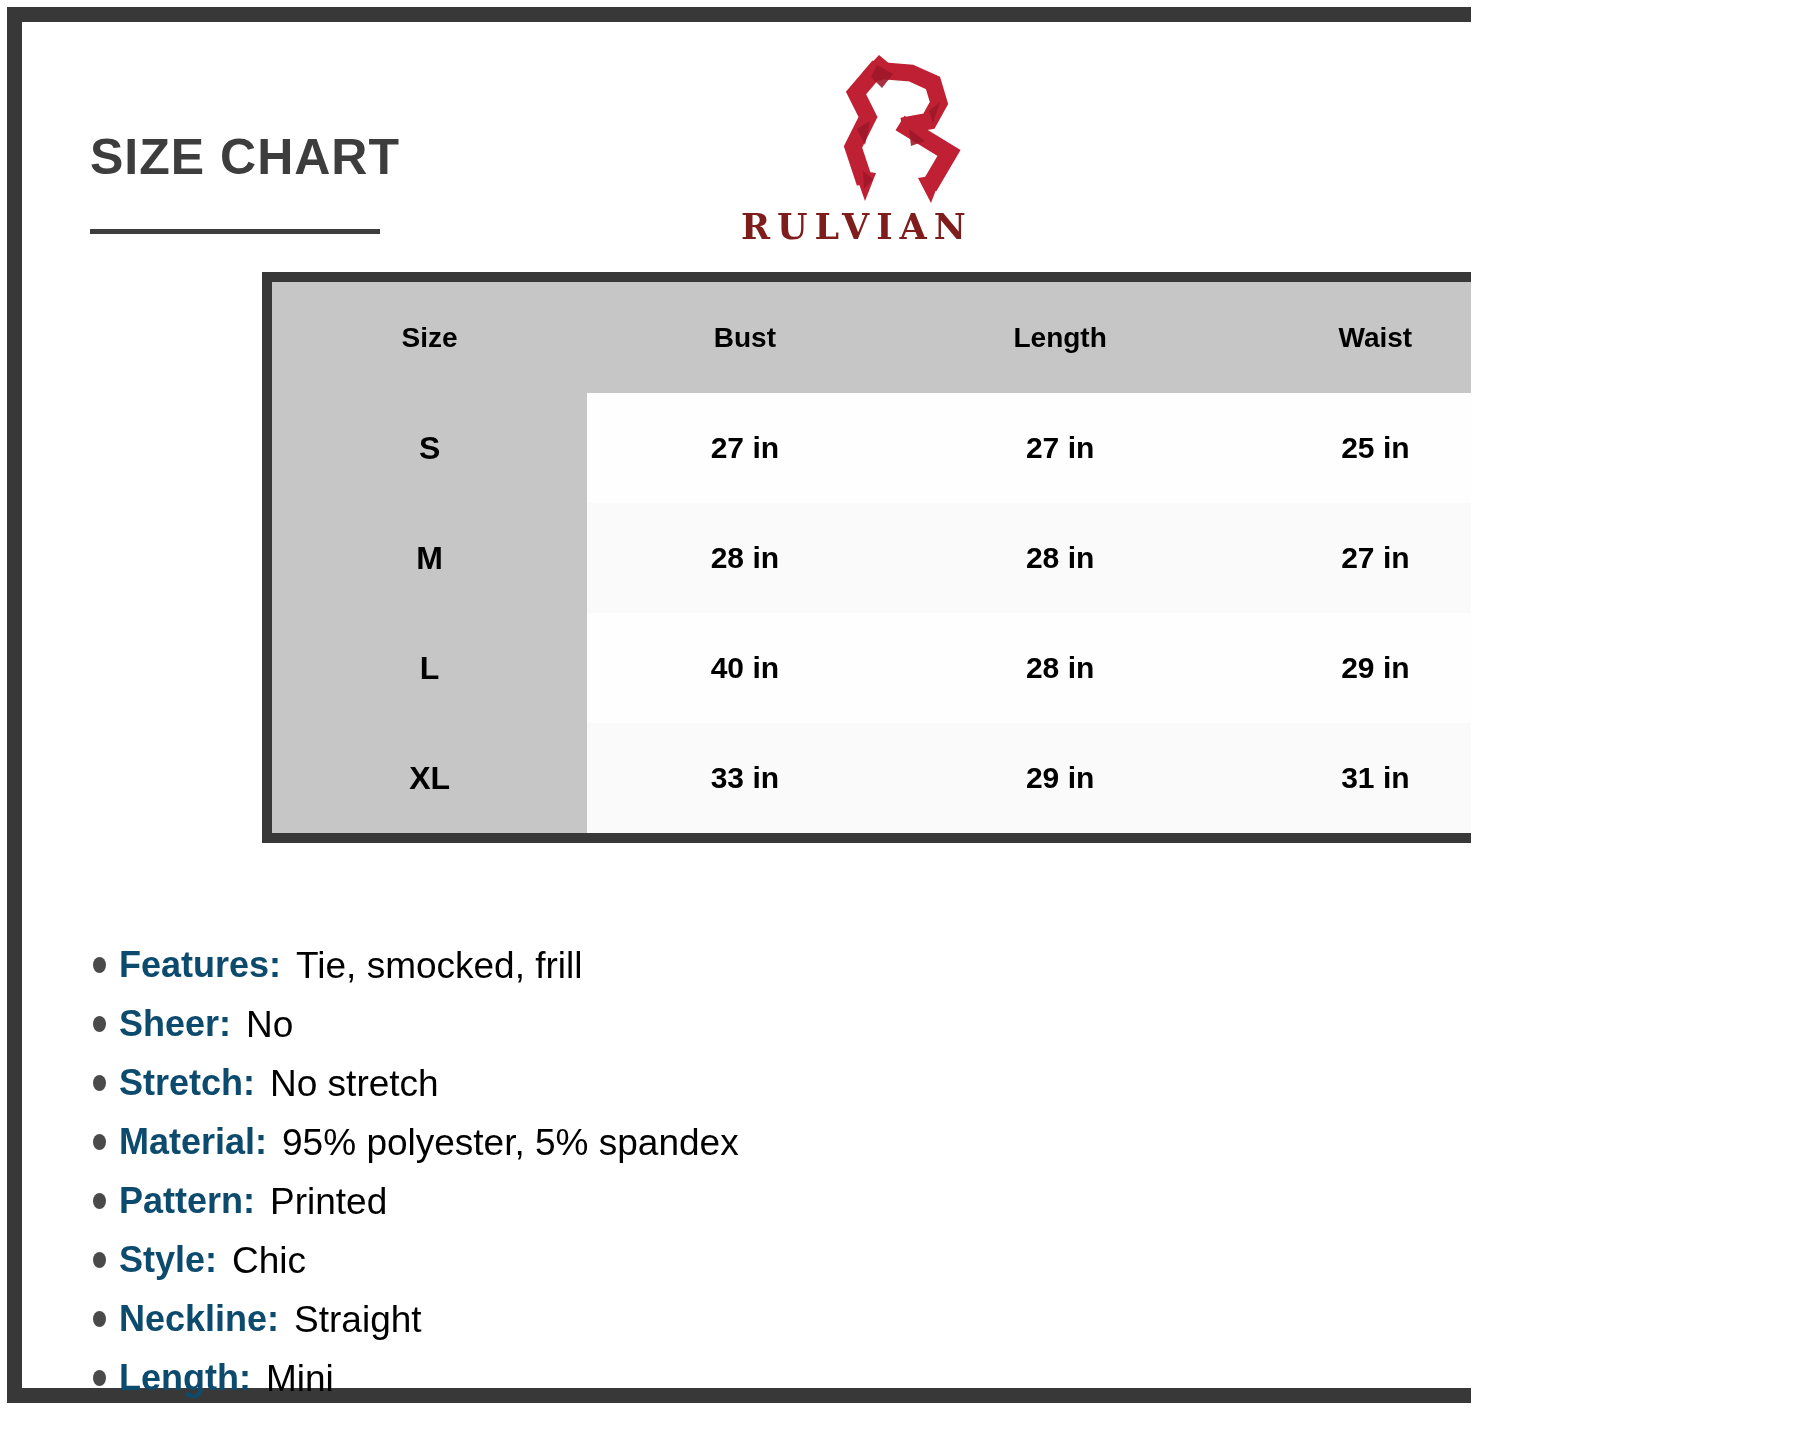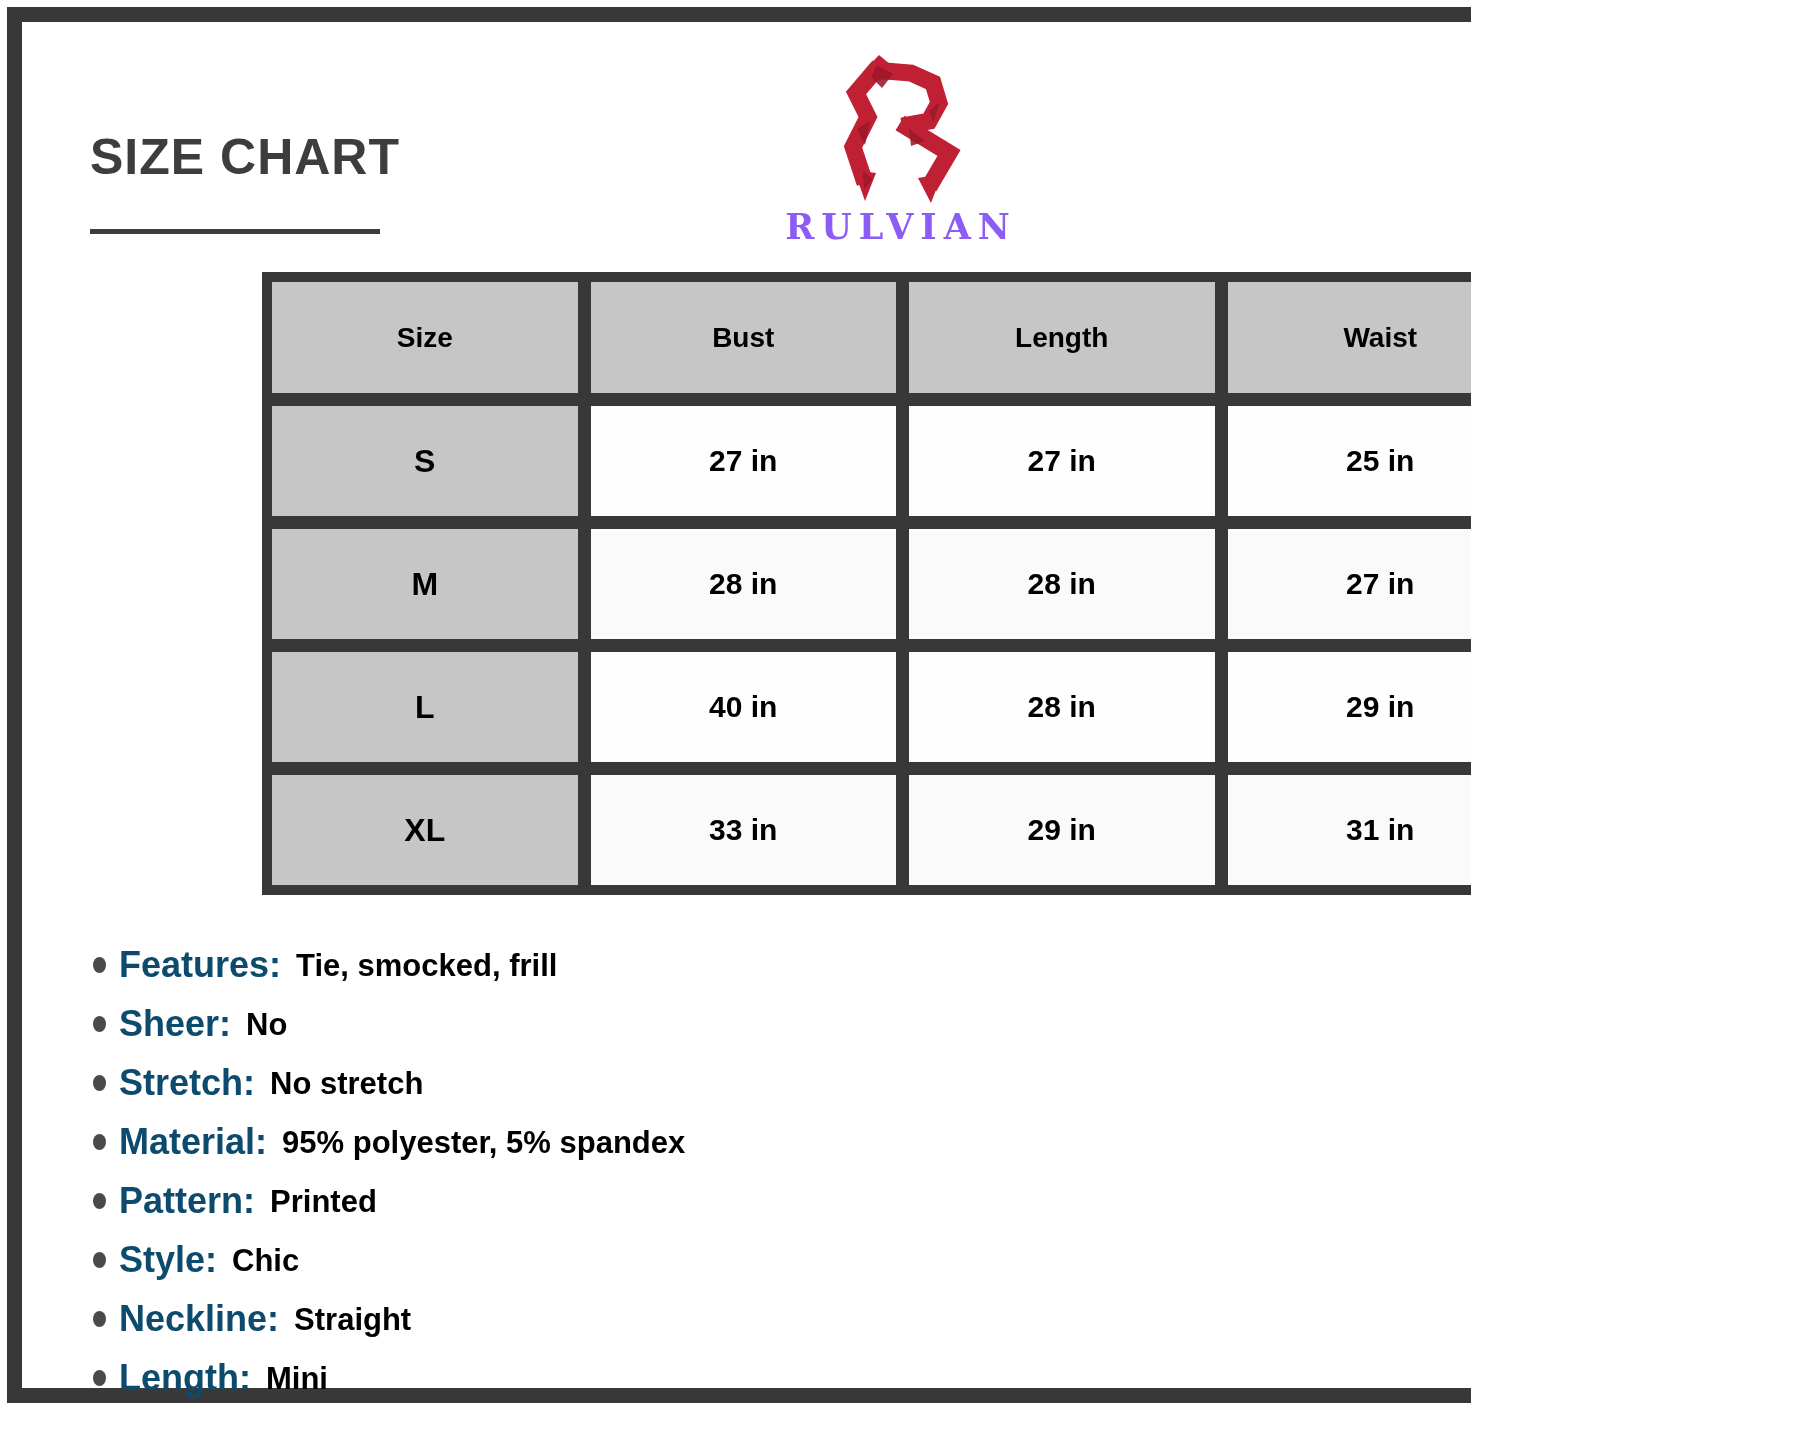--- a/index.html
+++ b/index.html
@@ -15,45 +15,45 @@
   .page-title{
     position:absolute;left:90px;top:128px;margin:0;
     font-size:50px;font-weight:bold;color:#3d3d3d;letter-spacing:1px;
   }
   .title-underline{
     position:absolute;left:90px;top:229px;width:290px;height:5px;background:#3d3d3d;
   }
   
   .brand-logo{position:absolute;left:843px;top:52px;width:120px;height:152px;}
   .brand-wordmark{
-    position:absolute;left:741px;top:206px;width:320px;text-align:center;
+    position:absolute;left:741px;top:206px;width:320px;
     font-family:"DejaVu Serif",serif;font-weight:bold;font-size:35px;
-    color:#8b5cf6;letter-spacing:7px;
+    color:#7f1d1d;letter-spacing:7px;
   }
   
   .sizetable{
     position:absolute;left:262px;top:272px;width:1281px;box-sizing:border-box;
     background:#383838;border:10px solid #383838;
     display:grid;grid-template-columns:repeat(4,1fr);
-    grid-template-rows:111px 110px 110px 110px 110px;gap:13px;
+    grid-template-rows:111px 110px 110px 110px 110px;
   }
   .cell{display:flex;align-items:center;justify-content:center;color:#000;}
   .hcell{background:#c6c6c6;font-weight:bold;font-size:28px;}
   .scell{background:#c6c6c6;font-weight:bold;font-size:32px;}
   .dcell{background:#fefefe;font-weight:bold;font-size:30px;}
   .dcell.alt{background:#fafafa;}
   
   .details{position:absolute;left:93px;top:935px;width:1200px;}
   .detail-row{height:59px;display:flex;align-items:center;}
   .bullet{
     width:13px;height:16px;border-radius:50%;background:#4a4a4a;
     margin-right:13px;flex:0 0 auto;
   }
   .detail-label{font-weight:bold;font-size:36px;color:#0c4a6e;}
-  .detail-value{font-weight:bold;font-size:31px;color:#000;margin-left:15px;padding-top:2px;}
+  .detail-value{font-weight:normal;font-size:37px;color:#000;margin-left:15px;padding-top:2px;}
 </style>
 </head>
 <body>
 
 <div class="canvas">
 
   <div class="frame"></div>
 
   <h1 class="page-title">SIZE CHART</h1>
   <div class="title-underline"></div>

